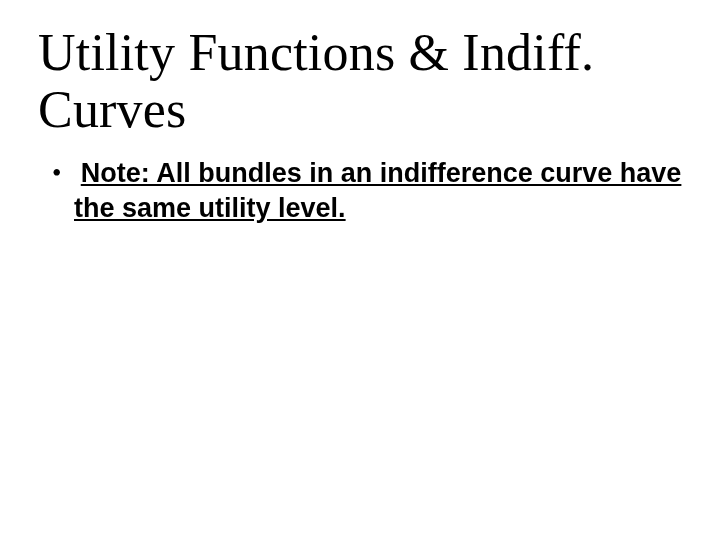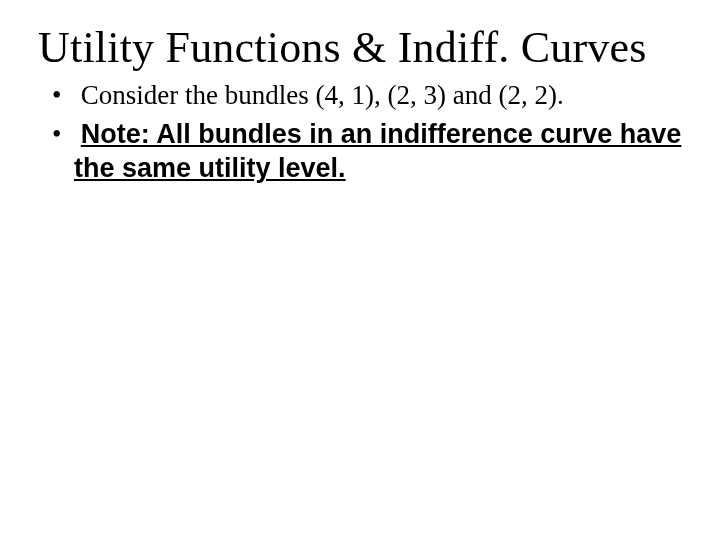--- a/index.html
+++ b/index.html
@@ -12,23 +12,23 @@
     color: #000000;
     overflow: hidden;
   }
   .slide {
     width: 720px;
     height: 540px;
     box-sizing: border-box;
     padding: 24px 38px 0 38px;
   }
   .title {
-    font-size: 44px;
+    font-size: 52px;
     font-weight: normal;
-    margin: 0 0 6px 0;
+    margin: 0 0 18px 0;
     line-height: 1.1;
     letter-spacing: 0.2px;
   }
   ul.bullets {
     list-style: none;
     margin: 0;
     padding: 0 0 0 14px;
   }
   ul.bullets > li {
     font-size: 27px;
@@ -58,19 +58,16 @@
     text-decoration: underline;
   }
 </style>
 </head>
 <body>
 
 <div class="slide">
   <h1 class="title">Utility Functions &amp; Indiff. Curves</h1>
   <ul class="bullets">
     <li>
-      <span>Consider the bundles (4, 1), (2, 3) and (2, 2).</span>
-    </li>
-    <li>
       <span class="note">Note: All bundles in an indifference curve have the same utility level.</span>
     </li>
   </ul>
 </div>
 
 </body></html>

